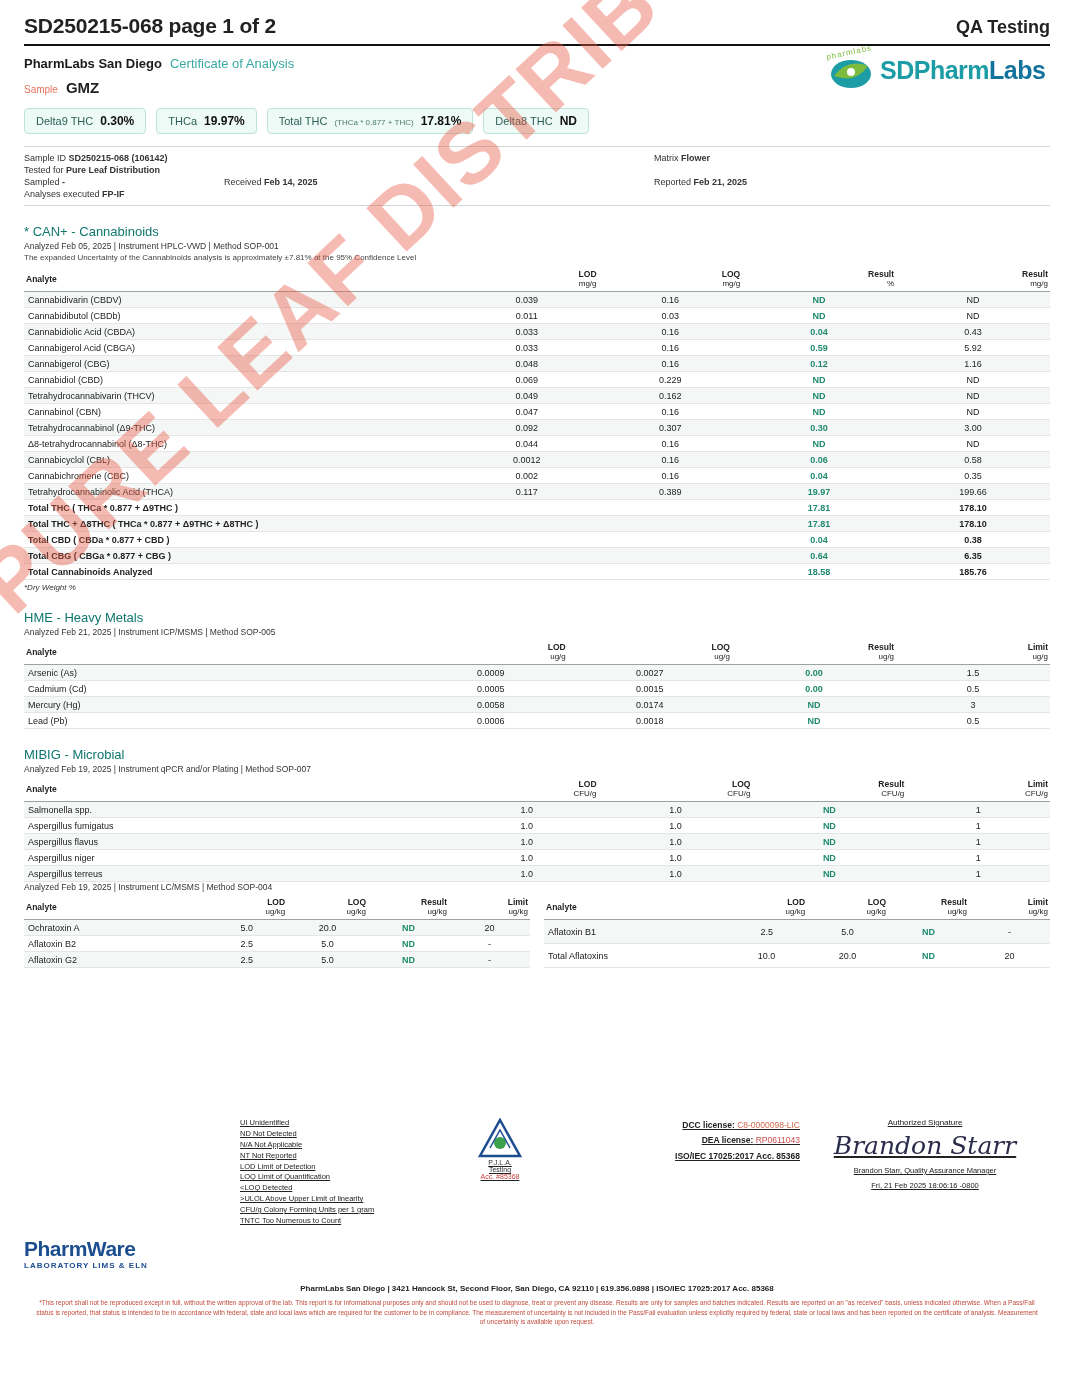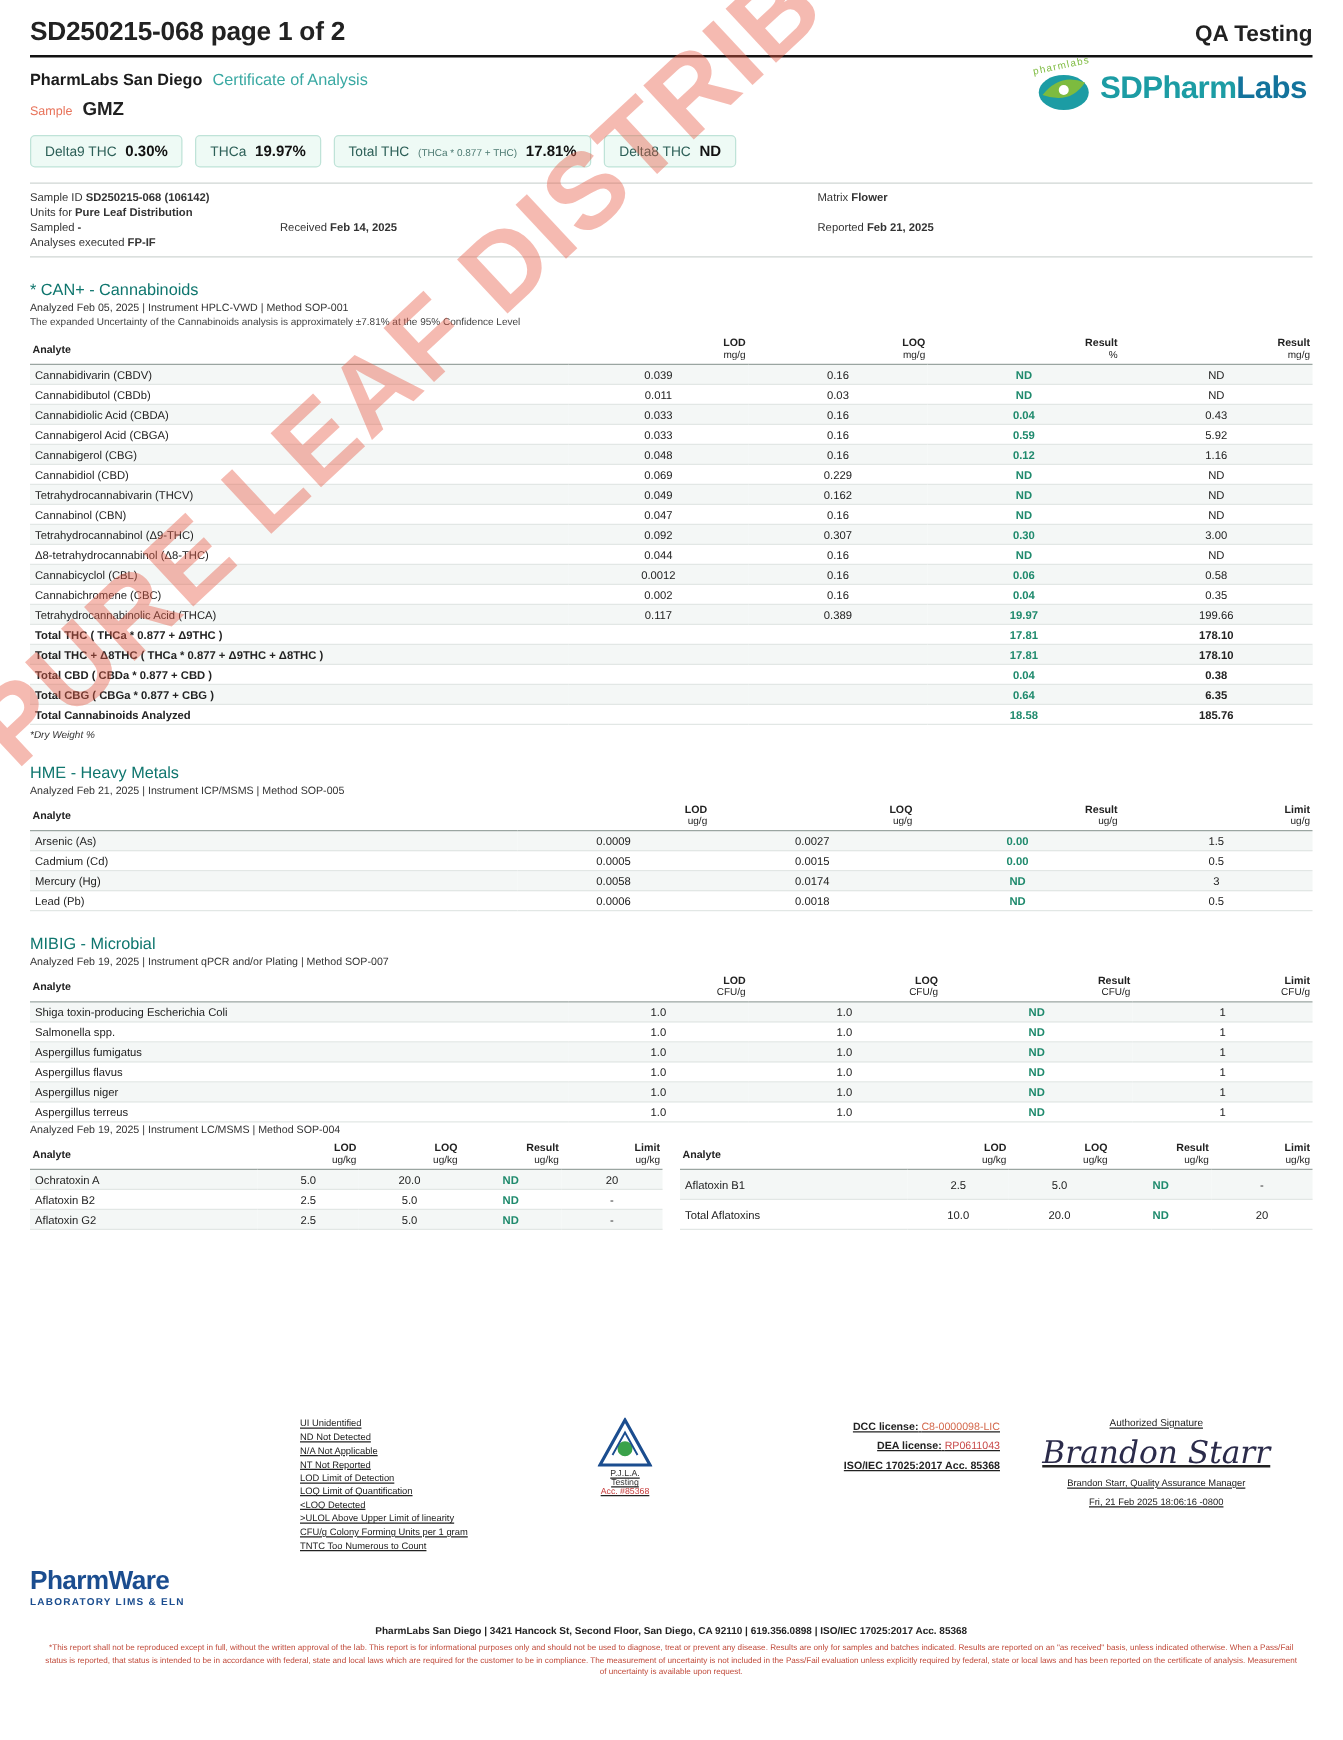--- a/index.html
+++ b/index.html
@@ -151,21 +151,21 @@
   </div>
 
   <div class="meta">
     <div class="mrow">
       <div class="c1"><span>Sample ID</span> <b>SD250215-068 (106142)</b></div>
       <div class="c2"></div>
       <div class="c3"></div>
       <div class="c4"><span>Matrix</span> <b>Flower</b></div>
     </div>
     <div class="mrow">
-      <div class="c1"><span>Units for</span> <b>Pure Leaf Distribution</b></div>
+      <div class="c1"><span>Tested for</span> <b>Pure Leaf Distribution</b></div>
       <div class="c2"></div>
         <div class="c3"></div>
         <div class="c4"></div>
     </div>
     <div class="mrow">
       <div class="c1"><span>Sampled</span> <b>-</b></div>
       <div class="c2"><span>Received</span> <b>Feb 14, 2025</b></div>
       <div class="c3"></div>
       <div class="c4"><span>Reported</span> <b>Feb 21, 2025</b></div>
     </div>
@@ -371,27 +371,20 @@
     <thead>
         <tr>
       <th class="l" style="width:42%"><span>Analyte</span></th>
       <th style="width:14%"><span>LOD</span><span class="u">CFU/g</span></th>
       <th style="width:15%"><span>LOQ</span><span class="u">CFU/g</span></th>
       <th style="width:15%"><span>Result</span><span class="u">CFU/g</span></th>
       <th style="width:14%"><span>Limit</span><span class="u">CFU/g</span></th>
     </tr>
       </thead>
     <tbody id="mib-body">
-        <tr>
-          <td class="l">Shiga toxin-producing Escherichia Coli</td>
-          <td class="c">1.0</td>
-          <td class="c">1.0</td>
-          <td class="nd">ND</td>
-          <td class="c">1</td>
-        </tr>
         <tr>
           <td class="l">Salmonella spp.</td>
           <td class="c">1.0</td>
           <td class="c">1.0</td>
           <td class="nd">ND</td>
           <td class="c">1</td>
         </tr>
         <tr>
           <td class="l">Aspergillus fumigatus</td>
           <td class="c">1.0</td>

